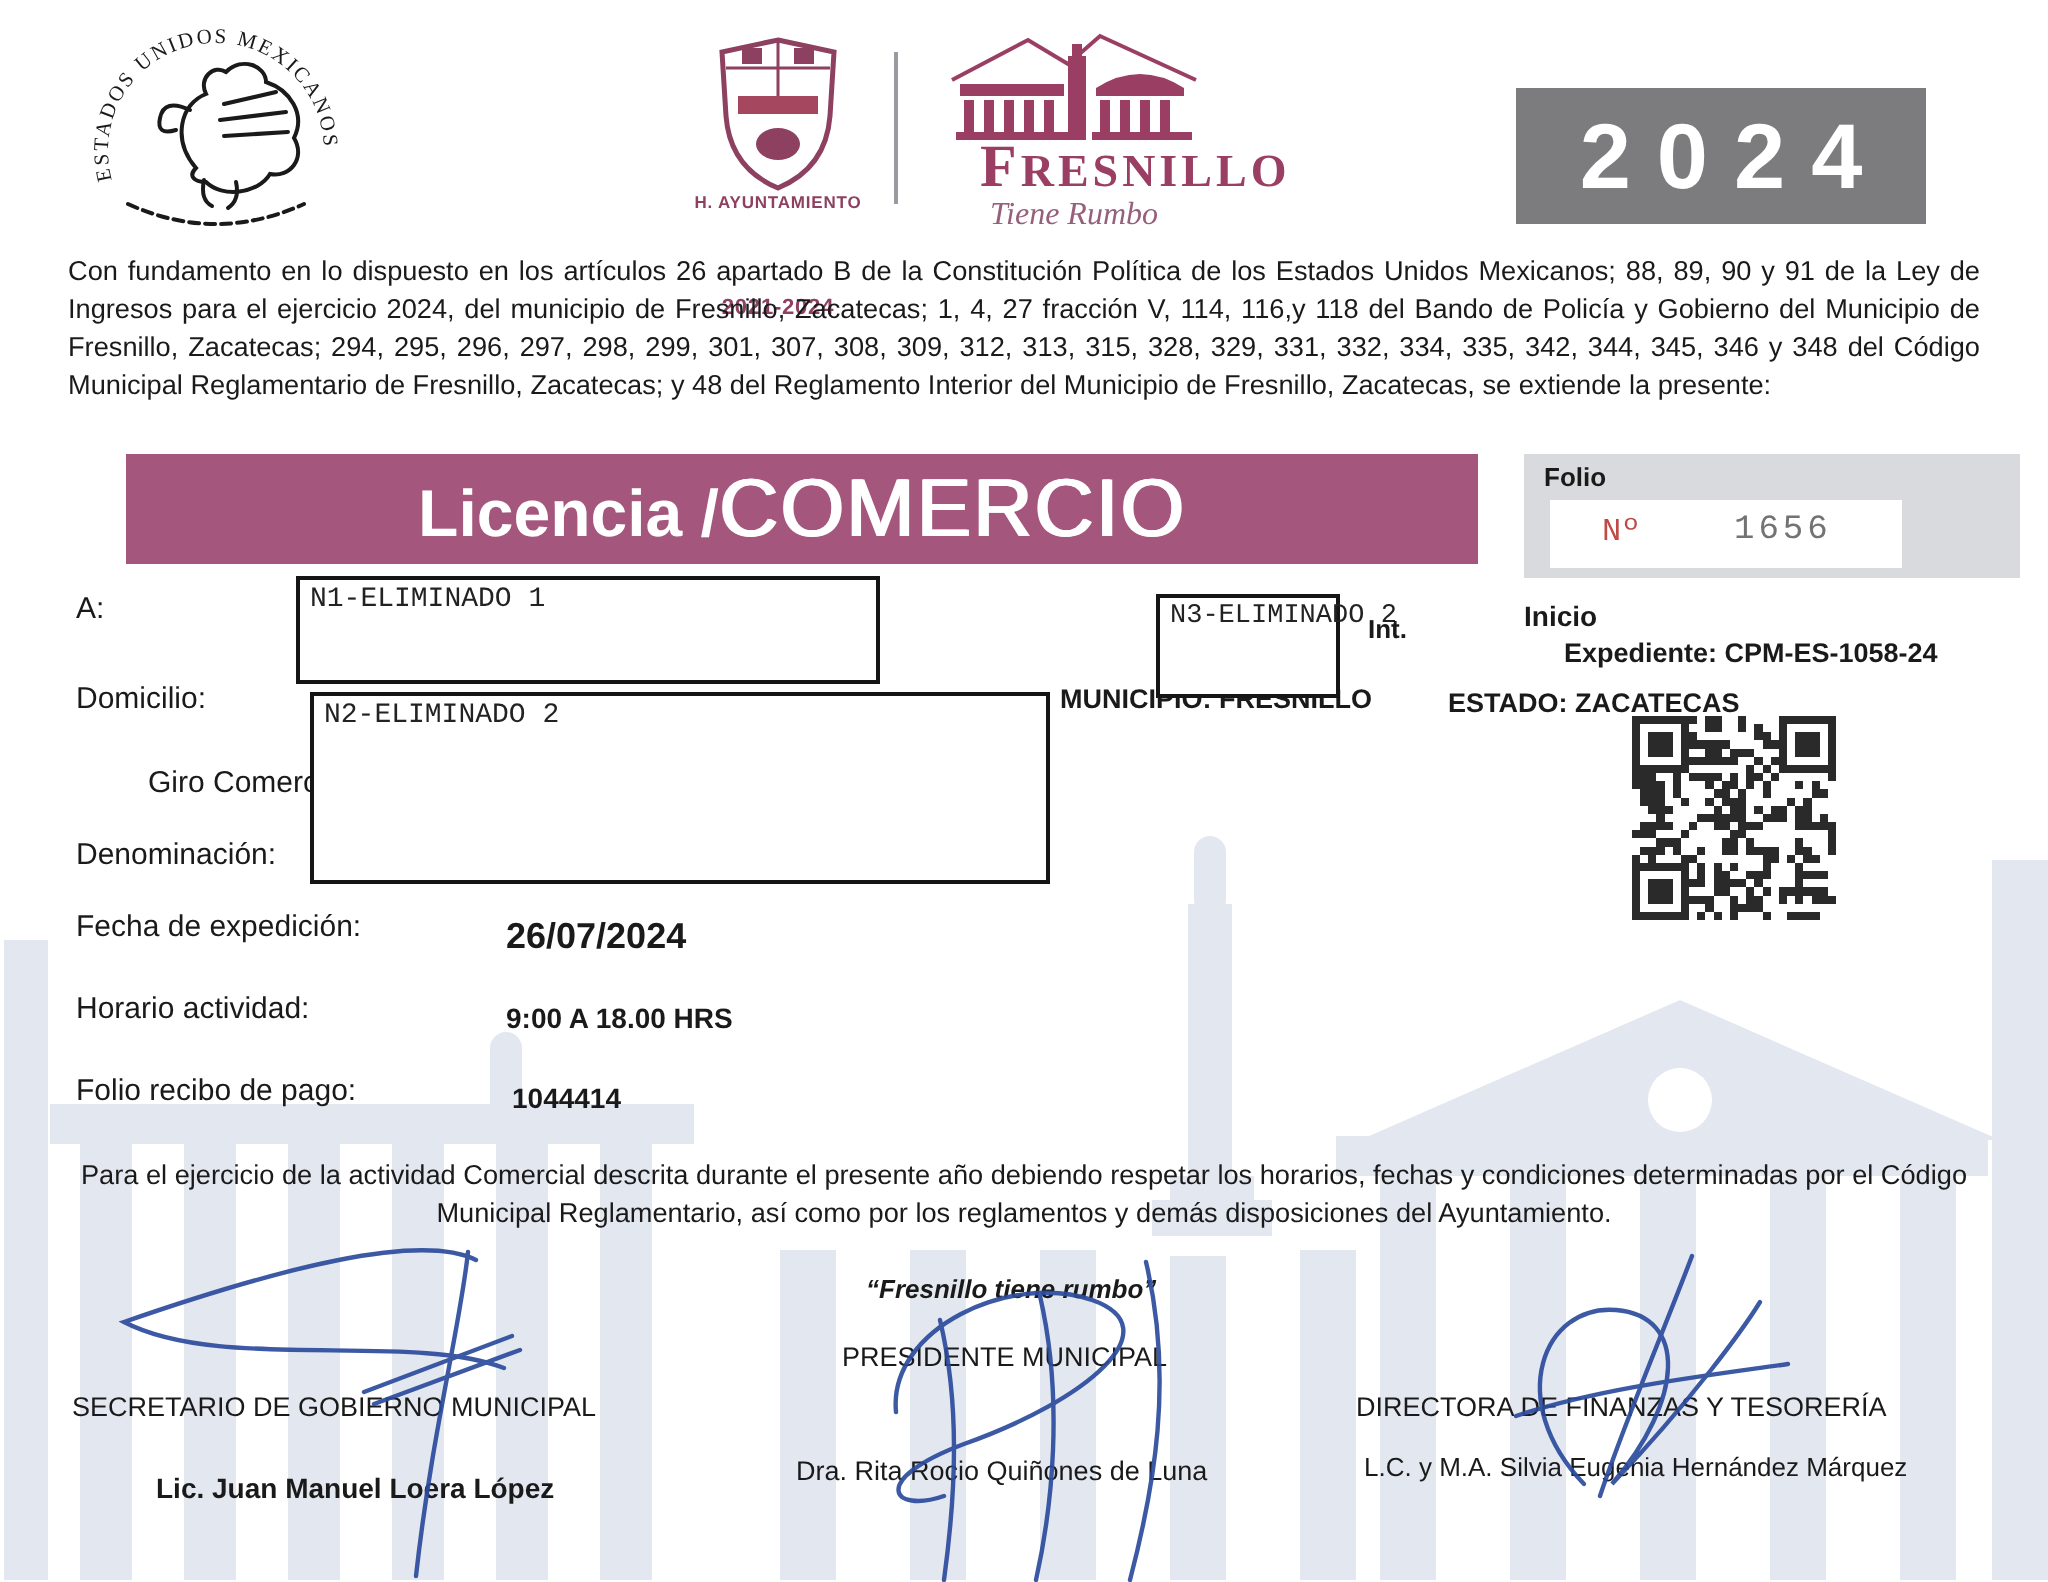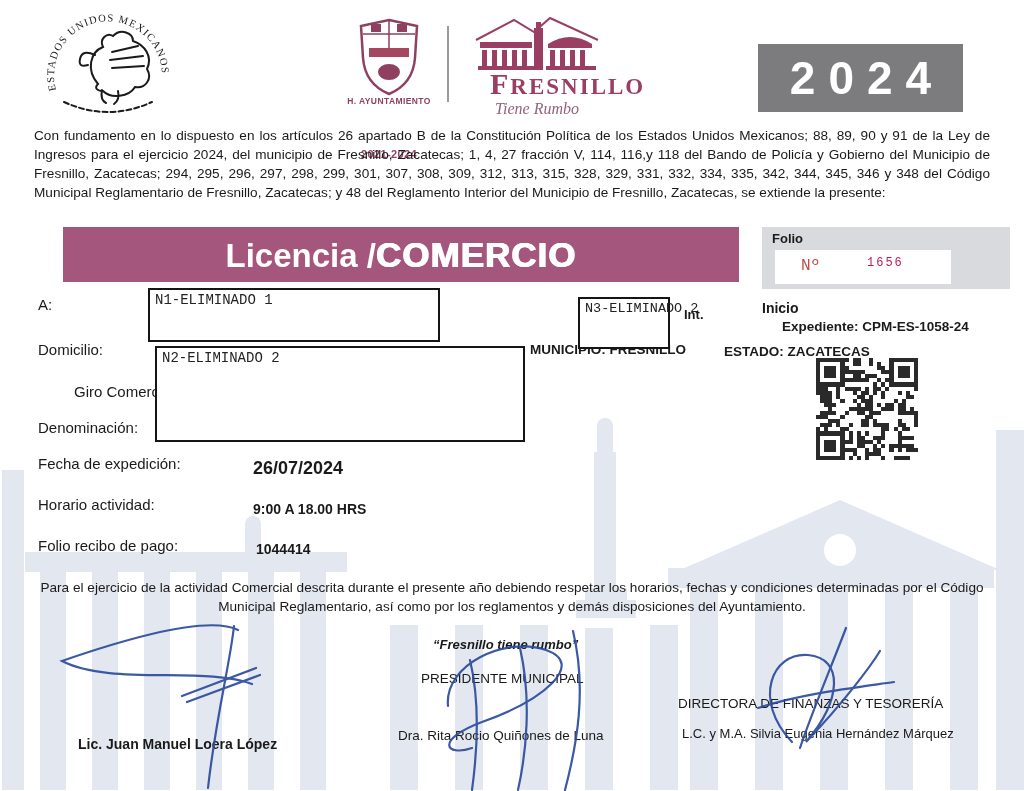--- a/index.html
+++ b/index.html
@@ -29,27 +29,27 @@
     line-height:68px;text-indent:13px;z-index:2;}
   
   .intro{position:absolute;left:34px;top:126px;width:956px;font-size:13.6px;line-height:19px;
     text-align:justify;z-index:2;}
   .terms{position:absolute;left:34px;top:578px;width:956px;font-size:13.6px;line-height:19px;
     text-align:center;z-index:2;}
   
   .banner{position:absolute;left:63px;top:227px;width:676px;height:55px;background:#a5567c;
     color:#ffffff;text-align:center;line-height:55px;z-index:2;}
   .banner .t1{font-size:33px;font-weight:bold;}
-  .banner .t2{font-size:35px;font-weight:bold;letter-spacing:1px;
+  .banner .t2{font-size:41px;font-weight:normal;letter-spacing:1px;
     text-shadow:.8px 0 #fff, -.4px 0 #fff;}
   .folio-box{position:absolute;left:762px;top:227px;width:200px;height:62px;background:#d8dadd;z-index:2;padding-left:48px;}
   .folio-label{position:absolute;left:10px;top:4px;font-size:13px;font-weight:bold;color:#1a1a1a;}
   .folio-inner{position:absolute;left:13px;top:23px;width:176px;height:34px;background:#ffffff;}
   .folio-no{position:absolute;left:26px;top:7px;font-size:16px;color:#bf4a45;font-family:"Liberation Mono",monospace;}
-  .folio-num{position:absolute;left:92px;top:6px;font-size:12px;color:#be185d;letter-spacing:2px;font-family:"Liberation Mono",monospace;}
+  .folio-num{position:absolute;left:92px;top:6px;font-size:17px;color:#737373;letter-spacing:2px;font-family:"Liberation Mono",monospace;}
   
   .lbl{position:absolute;font-size:15px;z-index:1;}
   .lbl-b{position:absolute;font-size:13.5px;font-weight:bold;z-index:1;}
   .val-b{position:absolute;font-size:14px;font-weight:bold;z-index:2;}
   .redact-box{position:absolute;border:2px solid #151515;background:#ffffff;z-index:2;}
   .redact-text{position:absolute;left:5px;top:2px;font-family:"Liberation Mono",monospace;
     font-size:14px;white-space:nowrap;color:#222;}
   #qr-svg{position:absolute;left:816px;top:358px;z-index:2;}
   
   .sig-title{position:absolute;font-size:13.5px;z-index:2;}
@@ -501,20 +501,21 @@
 
   <div class="lbl" style="left:38px;top:455px;">Fecha de expedición:</div>
   <div class="val-b" style="left:253px;top:458px;font-size:18px;">26/07/2024</div>
   <div class="lbl" style="left:38px;top:496px;">Horario actividad:</div>
   <div class="val-b" style="left:253px;top:501px;">9:00 A 18.00 HRS</div>
   <div class="lbl" style="left:38px;top:537px;">Folio recibo de pago:</div>
   <div class="val-b" style="left:256px;top:541px;">1044414</div>
 
   <div class="terms">Para el ejercicio de la actividad Comercial descrita durante el presente año debiendo respetar los horarios, fechas y condiciones determinadas por el Código Municipal Reglamentario, así como por los reglamentos y demás disposiciones del Ayuntamiento.</div>
 
+  <div class="sig-title" style="left:36px;top:696px;">SECRETARIO DE GOBIERNO MUNICIPAL</div>
   <div class="sig-name b" style="left:78px;top:736px;">Lic. Juan Manuel Loera López</div>
 
   <div class="sig-quote" style="left:433px;top:637px;">“Fresnillo tiene rumbo”</div>
   <div class="sig-title" style="left:421px;top:671px;">PRESIDENTE MUNICIPAL</div>
   <div class="sig-name" style="left:398px;top:728px;">Dra. Rita Rocio Quiñones de Luna</div>
 
   <div class="sig-title" style="left:678px;top:696px;">DIRECTORA DE FINANZAS Y TESORERÍA</div>
   <div class="sig-name" style="left:682px;top:726px;font-size:13px;">L.C. y M.A. Silvia Eugenia Hernández Márquez</div>
 
   <svg class="sig-svg" width="1024" height="791" viewBox="0 0 1024 791">

